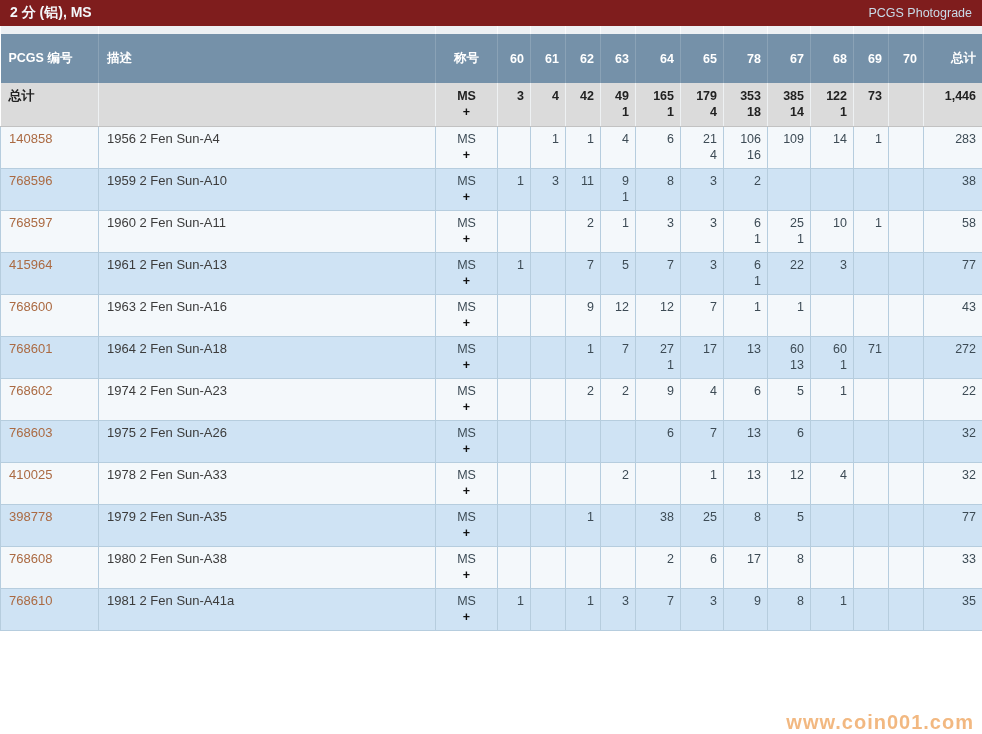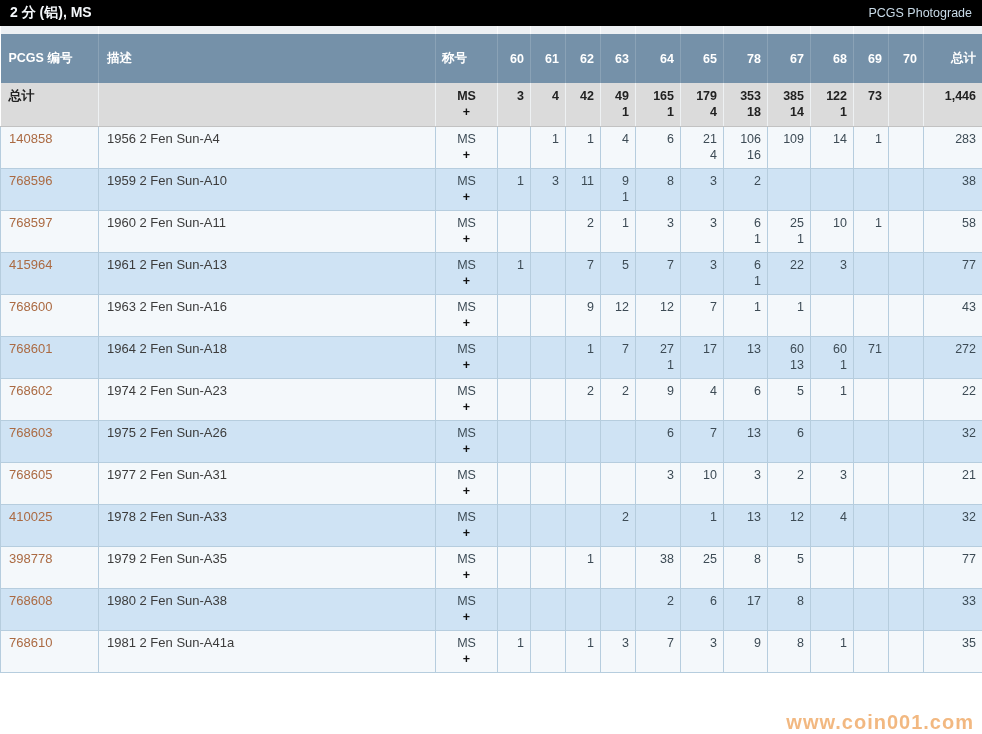--- a/index.html
+++ b/index.html
@@ -2,37 +2,37 @@
 <html><head>
 <meta charset="utf-8">
 <style>
   html,body{margin:0;padding:0;}
   body{
     width:982px;height:734px;overflow:hidden;position:relative;
     background:#ffffff;font-family:"Liberation Sans",sans-serif;
   }
   
   .titlebar{
-    height:26px;background:#000000;display:flex;align-items:center;
+    height:26px;background:#7f1d1d;display:flex;align-items:center;
     justify-content:space-between;padding:0 10px;box-sizing:border-box;
   }
   .titlebar .title{color:#f4f7fa;font-weight:bold;font-size:14px;}
   .titlebar .pg-link{color:#c9dbe8;font-size:12.5px;cursor:pointer;}
   
   table{border-collapse:collapse;table-layout:fixed;width:982px;}
   td,th{box-sizing:border-box;overflow:hidden;}
   
   tr.spacer td{height:8px;background:#edf0f3;border-right:1px solid #fafbfc;padding:0;}
   
   tr.head th{
     height:24px;background:#7591a9;color:#ffffff;font-size:12.5px;font-weight:bold;
     border-right:1px solid #8aa2b6;padding:16px 6px;white-space:nowrap;
   }
   tr.head th.c-pcgs,tr.head th.c-desc{text-align:left;padding-left:8px;}
-  tr.head th.c-des{text-align:left;margin-top:48px;}
+  tr.head th.c-des{text-align:center;margin-top:48px;}
   tr.head th.c-num{text-align:right;}
   
   tr.totals td{
     height:43px;background:#dbdbdb;color:#222;font-weight:bold;font-size:12.5px;
     vertical-align:top;padding:5px 6px 0 6px;line-height:16px;
     border-right:1px solid #eef1f3;border-bottom:1px solid #c2c2c2;
   }
   tr.totals td.c-pcgs{font-size:13px;padding-left:8px;text-align:left;}
   tr.totals td.c-des{text-align:center;}
   tr.totals td.c-num{text-align:right;white-space:pre-line;}
@@ -308,40 +308,20 @@
         <td class="c-num">6</td>
         <td class="c-num">7</td>
         <td class="c-num">13</td>
         <td class="c-num">6</td>
         <td class="c-num"></td>
         <td class="c-num"></td>
         <td class="c-num"></td>
         <td class="c-num">32</td>
       </tr>
       <tr class="row">
-        <td class="c-pcgs">768605</td>
-        <td class="c-desc">1977 2 Fen Sun-A31</td>
-        <td class="c-des">
-          <div>MS</div>
-          <div class="plus">+</div>
-        </td>
-        <td class="c-num"></td>
-        <td class="c-num"></td>
-        <td class="c-num"></td>
-        <td class="c-num"></td>
-        <td class="c-num">3</td>
-        <td class="c-num">10</td>
-        <td class="c-num">3</td>
-        <td class="c-num">2</td>
-        <td class="c-num">3</td>
-        <td class="c-num"></td>
-        <td class="c-num"></td>
-        <td class="c-num">21</td>
-      </tr>
-      <tr class="row">
         <td class="c-pcgs">410025</td>
         <td class="c-desc">1978 2 Fen Sun-A33</td>
         <td class="c-des">
           <div>MS</div>
           <div class="plus">+</div>
         </td>
         <td class="c-num"></td>
         <td class="c-num"></td>
         <td class="c-num"></td>
         <td class="c-num">2</td>

